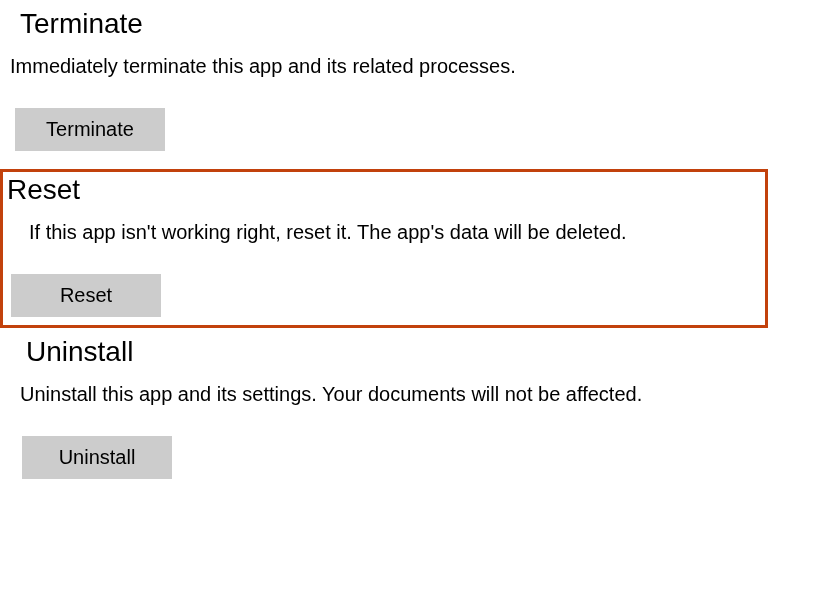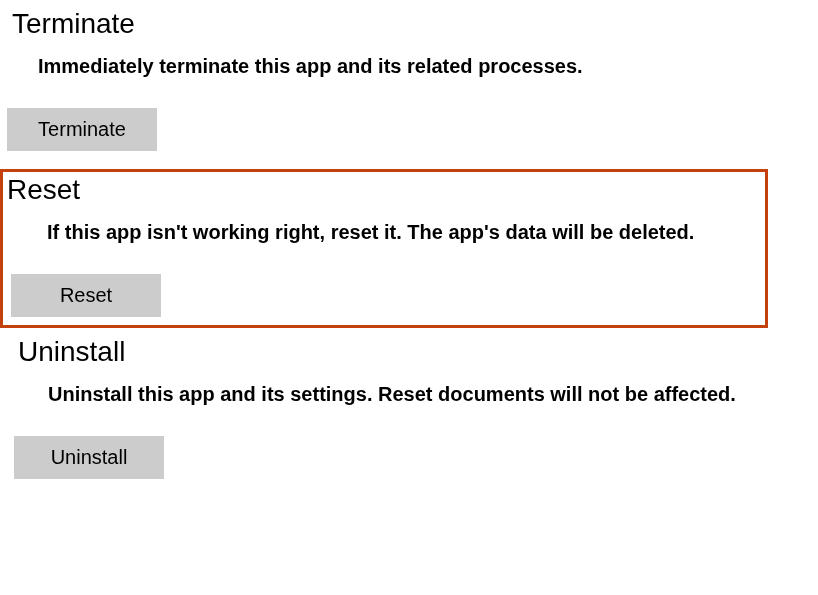--- a/index.html
+++ b/index.html
@@ -9,35 +9,34 @@
     }
     body {
       font-family: "Segoe UI", -apple-system, sans-serif;
       background: #ffffff;
       width: 818px;
       height: 595px;
       color: #000000;
       position: relative;
     }
     .section {
-      padding-left: 2px;
+      padding-left: 10px;
       padding-right: 10px;
     }
     .section-heading {
       font-size: 28px;
       font-weight: 400;
       margin-bottom: 12px;
       margin-top: 8px;
     }
     .section-description {
       font-size: 20px;
-      font-weight: 700;
+      font-weight: 400;
       margin-bottom: 28px;
       line-height: 1.4;
-      margin-left: 36px;
     }
     .action-button {
       background: #cccccc;
       border: none;
       font-family: "Segoe UI", -apple-system, sans-serif;
       font-size: 20px;
       font-weight: 400;
       color: #000000;
       padding: 10px 0;
       width: 150px;
@@ -51,21 +50,21 @@
       padding-bottom: 4px;
       margin-left: 0;
       margin-right: 50px;
       margin-bottom: 6px;
     }
     .highlight-box .section-heading {
       margin-top: 0;
       padding-left: 4px;
     }
     .highlight-box .section-description {
-      padding-left: 8px;
+      padding-left: 26px;
     }
     .highlight-box .action-button {
       margin-left: 8px;
       margin-bottom: 4px;
     }
     .terminate-section {
       padding-top: 0;
     }
     .terminate-section .section-heading {
       padding-left: 10px;
@@ -96,15 +95,15 @@
 </div>
 
 <div class="highlight-box">
   <h2 class="section-heading">Reset</h2>
   <p class="section-description">If this app isn't working right, reset it. The app's data will be deleted.</p>
   <button class="action-button">Reset</button>
 </div>
 
 <div class="section uninstall-section">
   <h2 class="section-heading">Uninstall</h2>
-  <p class="section-description">Uninstall this app and its settings. Reset documents will not be affected.</p>
+  <p class="section-description">Uninstall this app and its settings. Your documents will not be affected.</p>
   <button class="action-button">Uninstall</button>
 </div>
 
 </body></html>

